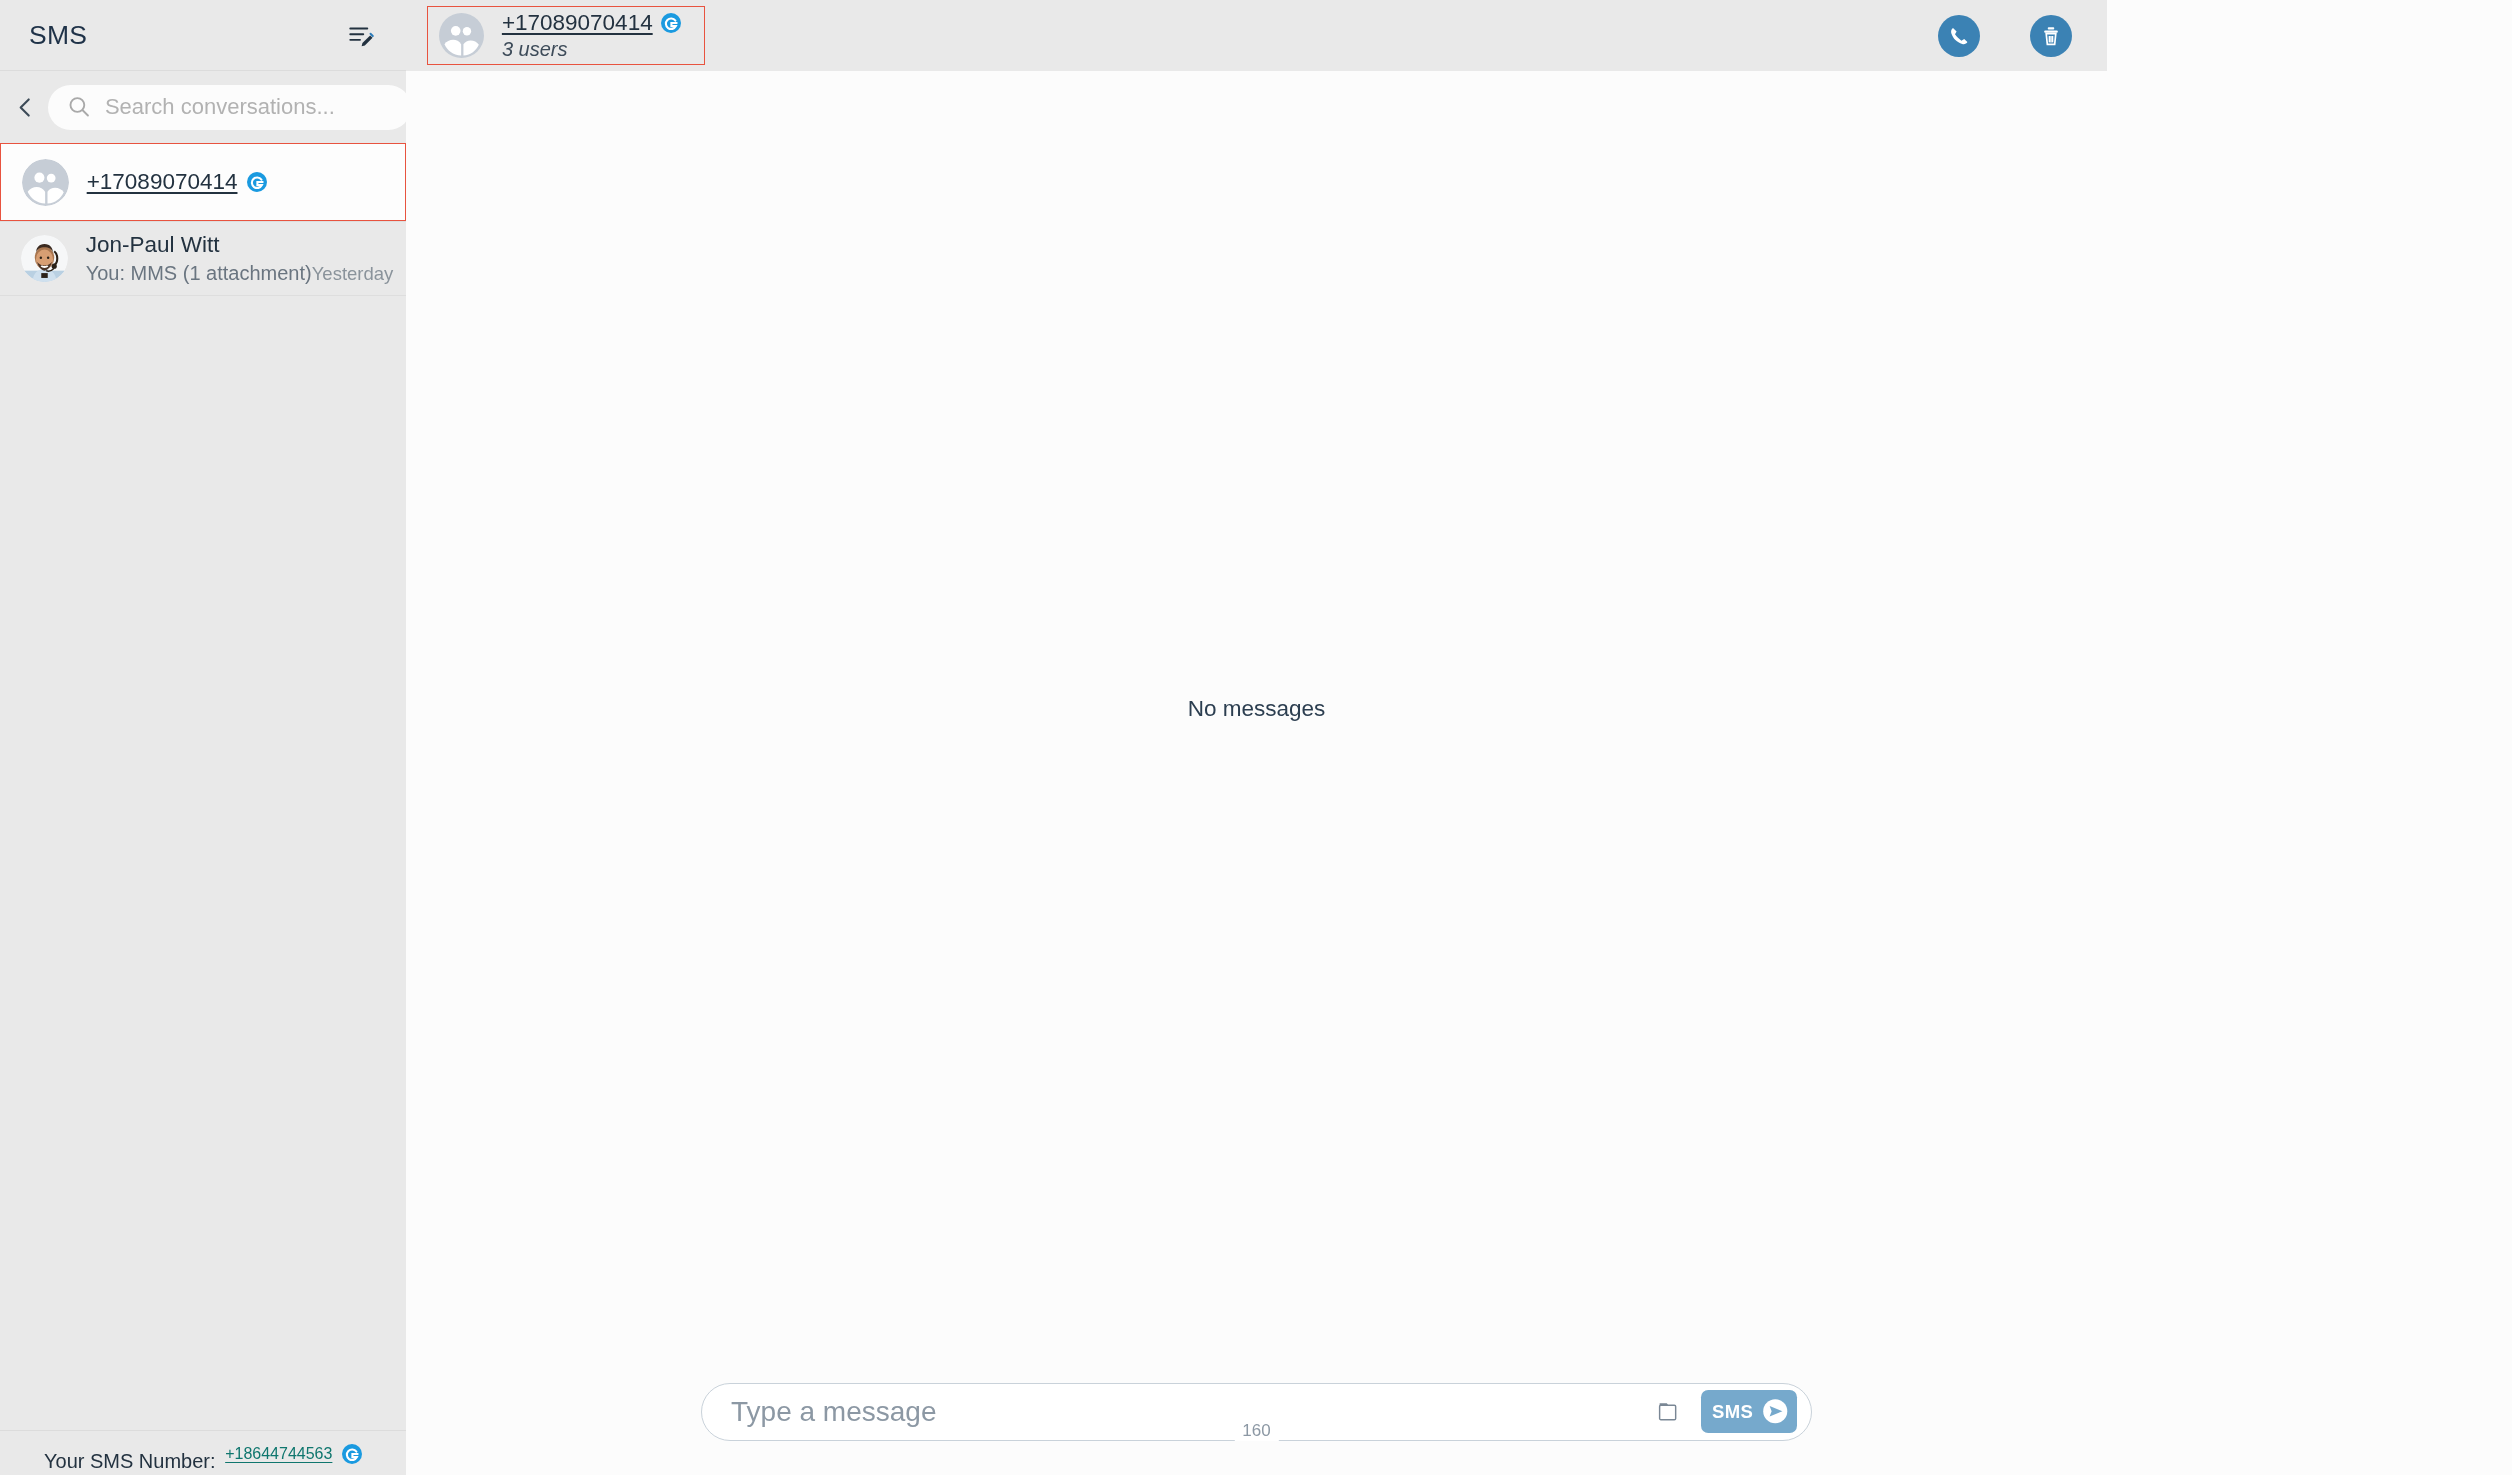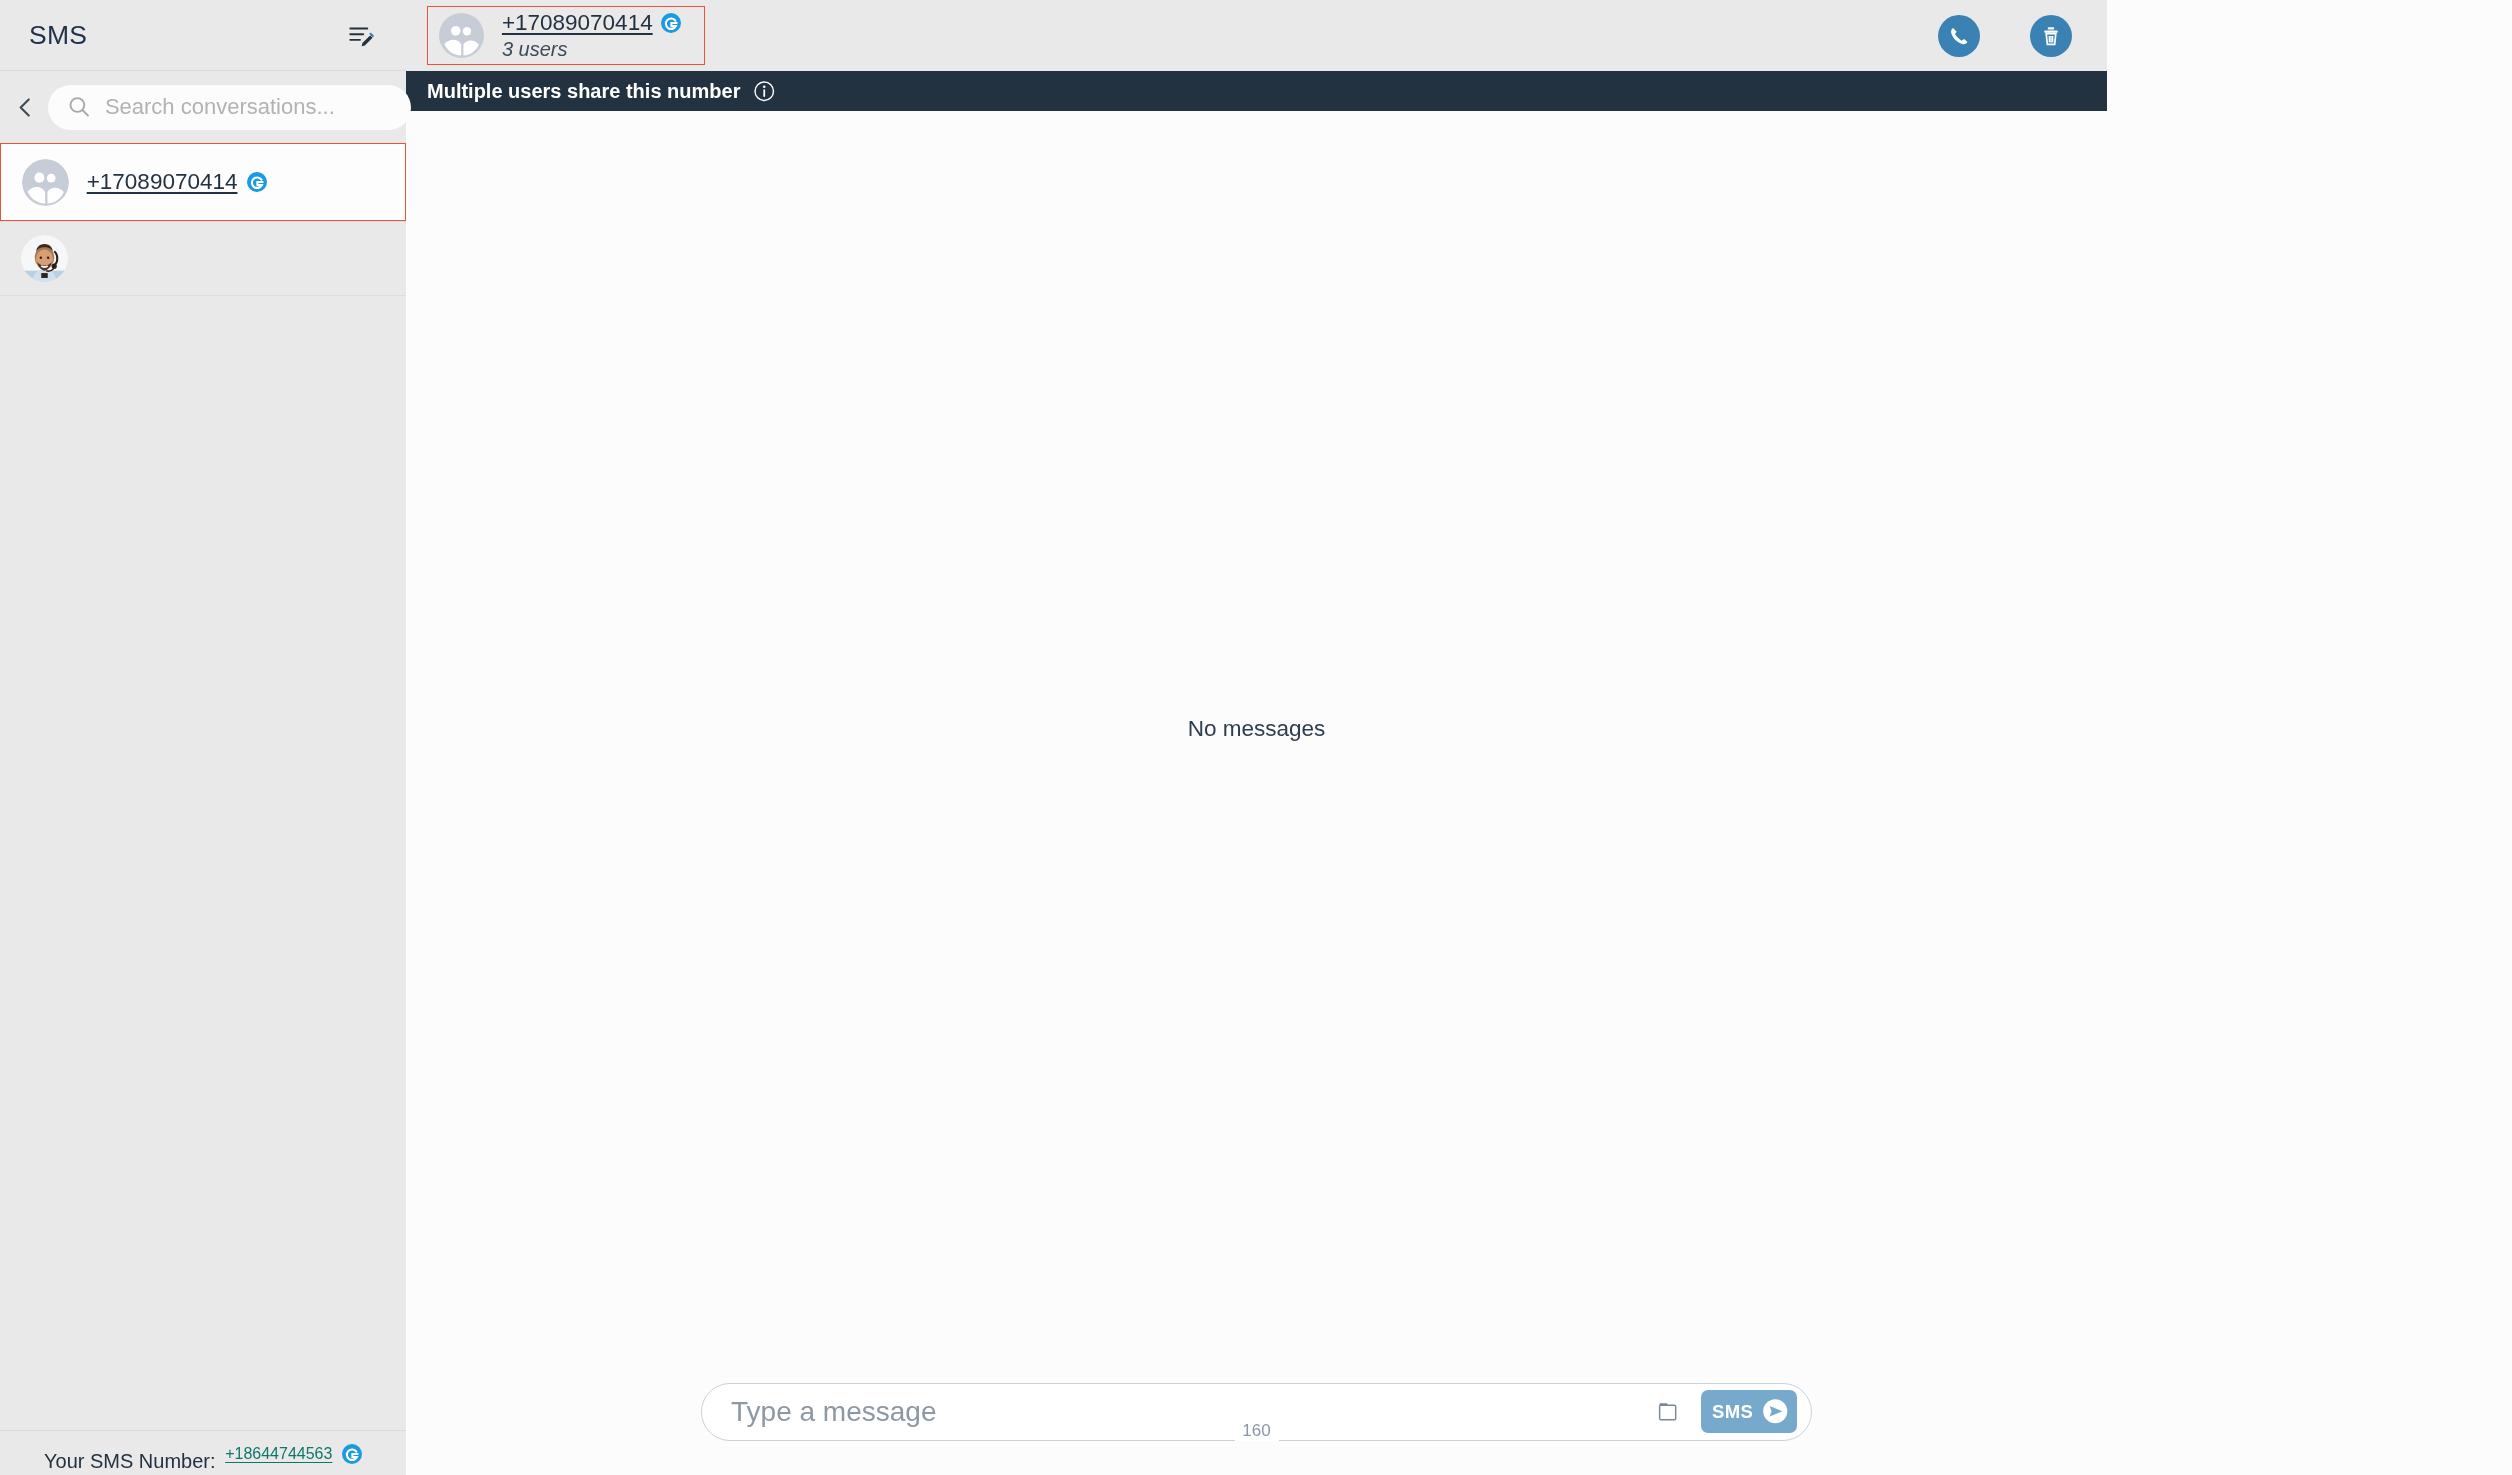--- a/index.html
+++ b/index.html
@@ -265,20 +265,29 @@
               <circle cx="24.5" cy="28" r="1.5" fill="#2b2118"></circle>
               <circle cx="33.5" cy="28" r="1.5" fill="#2b2118"></circle>
               <path d="M25 38 C27 40 31 40 33 38" fill="none" stroke="#ffffff" stroke-width="2.2"></path>
               <path d="M41 20 C46 24 46 34 41 37" fill="none" stroke="#2b2118" stroke-width="2.6"></path>
               <circle cx="41" cy="38.5" r="3.2" fill="#2b2118"></circle>
               <path d="M41 41 C37 45 33 45 31 44" fill="none" stroke="#2b2118" stroke-width="1.8"></path>
               <rect x="25" y="47" width="8" height="6" fill="#2b2118"></rect>
             </g>
           </svg>
         </div>
+        <div class="conv-body">
+          <div class="conv-top-line">
+            <span class="conv-name-plain">Jon-Paul Witt</span>
+          </div>
+          <div class="conv-sub-row">
+            <span class="conv-preview">You: MMS (1 attachment)</span>
+            <span class="conv-time">Yesterday</span>
+          </div>
+        </div>
       </div>
 
     </div>
 
     <div class="sb-footer">
       <span class="sb-footer-text">Your SMS Number:</span>
       <span class="sb-footer-num">+18644744563</span>
       <span class="badge-icon">
         <svg viewBox="0 0 25 25" xmlns="http://www.w3.org/2000/svg">
           <circle cx="12.5" cy="12.5" r="12.5" fill="#1a9ae0"></circle>
@@ -329,30 +338,20 @@
             <rect x="6.5" y="8" width="17" height="3" rx="1.2" fill="#ffffff"></rect>
             <path d="M9 12 L21 12 L19.6 25.5 L10.4 25.5 Z" fill="none" stroke="#ffffff" stroke-width="2.1"></path>
             <line x1="13" y1="15" x2="13" y2="23" stroke="#ffffff" stroke-width="1.8"></line>
             <line x1="15" y1="15" x2="15" y2="23" stroke="#ffffff" stroke-width="1.8"></line>
             <line x1="17" y1="15" x2="17" y2="23" stroke="#ffffff" stroke-width="1.8"></line>
           </svg>
         </button>
       </div>
     </div>
 
-    <div class="notice-bar">
-      <span class="notice-text">Multiple users share this number</span>
-      <span class="info-icon">
-        <svg viewBox="0 0 28 28" xmlns="http://www.w3.org/2000/svg">
-          <circle cx="14" cy="14" r="11.5" fill="none" stroke="#ffffff" stroke-width="1.8"></circle>
-          <circle cx="14" cy="8.5" r="1.6" fill="#ffffff"></circle>
-          <line x1="14" y1="12.5" x2="14" y2="20" stroke="#ffffff" stroke-width="2.2" stroke-linecap="round"></line>
-        </svg>
-      </span>
-    </div>
 
     <div class="messages-area">
       <div class="no-messages">No messages</div>
     </div>
 
     <div class="composer-wrap">
       <div class="composer">
         <input class="msg-input" type="text" placeholder="Type a message" style="">
         <button class="attach-btn">
           <svg viewBox="0 0 38 38" xmlns="http://www.w3.org/2000/svg">

